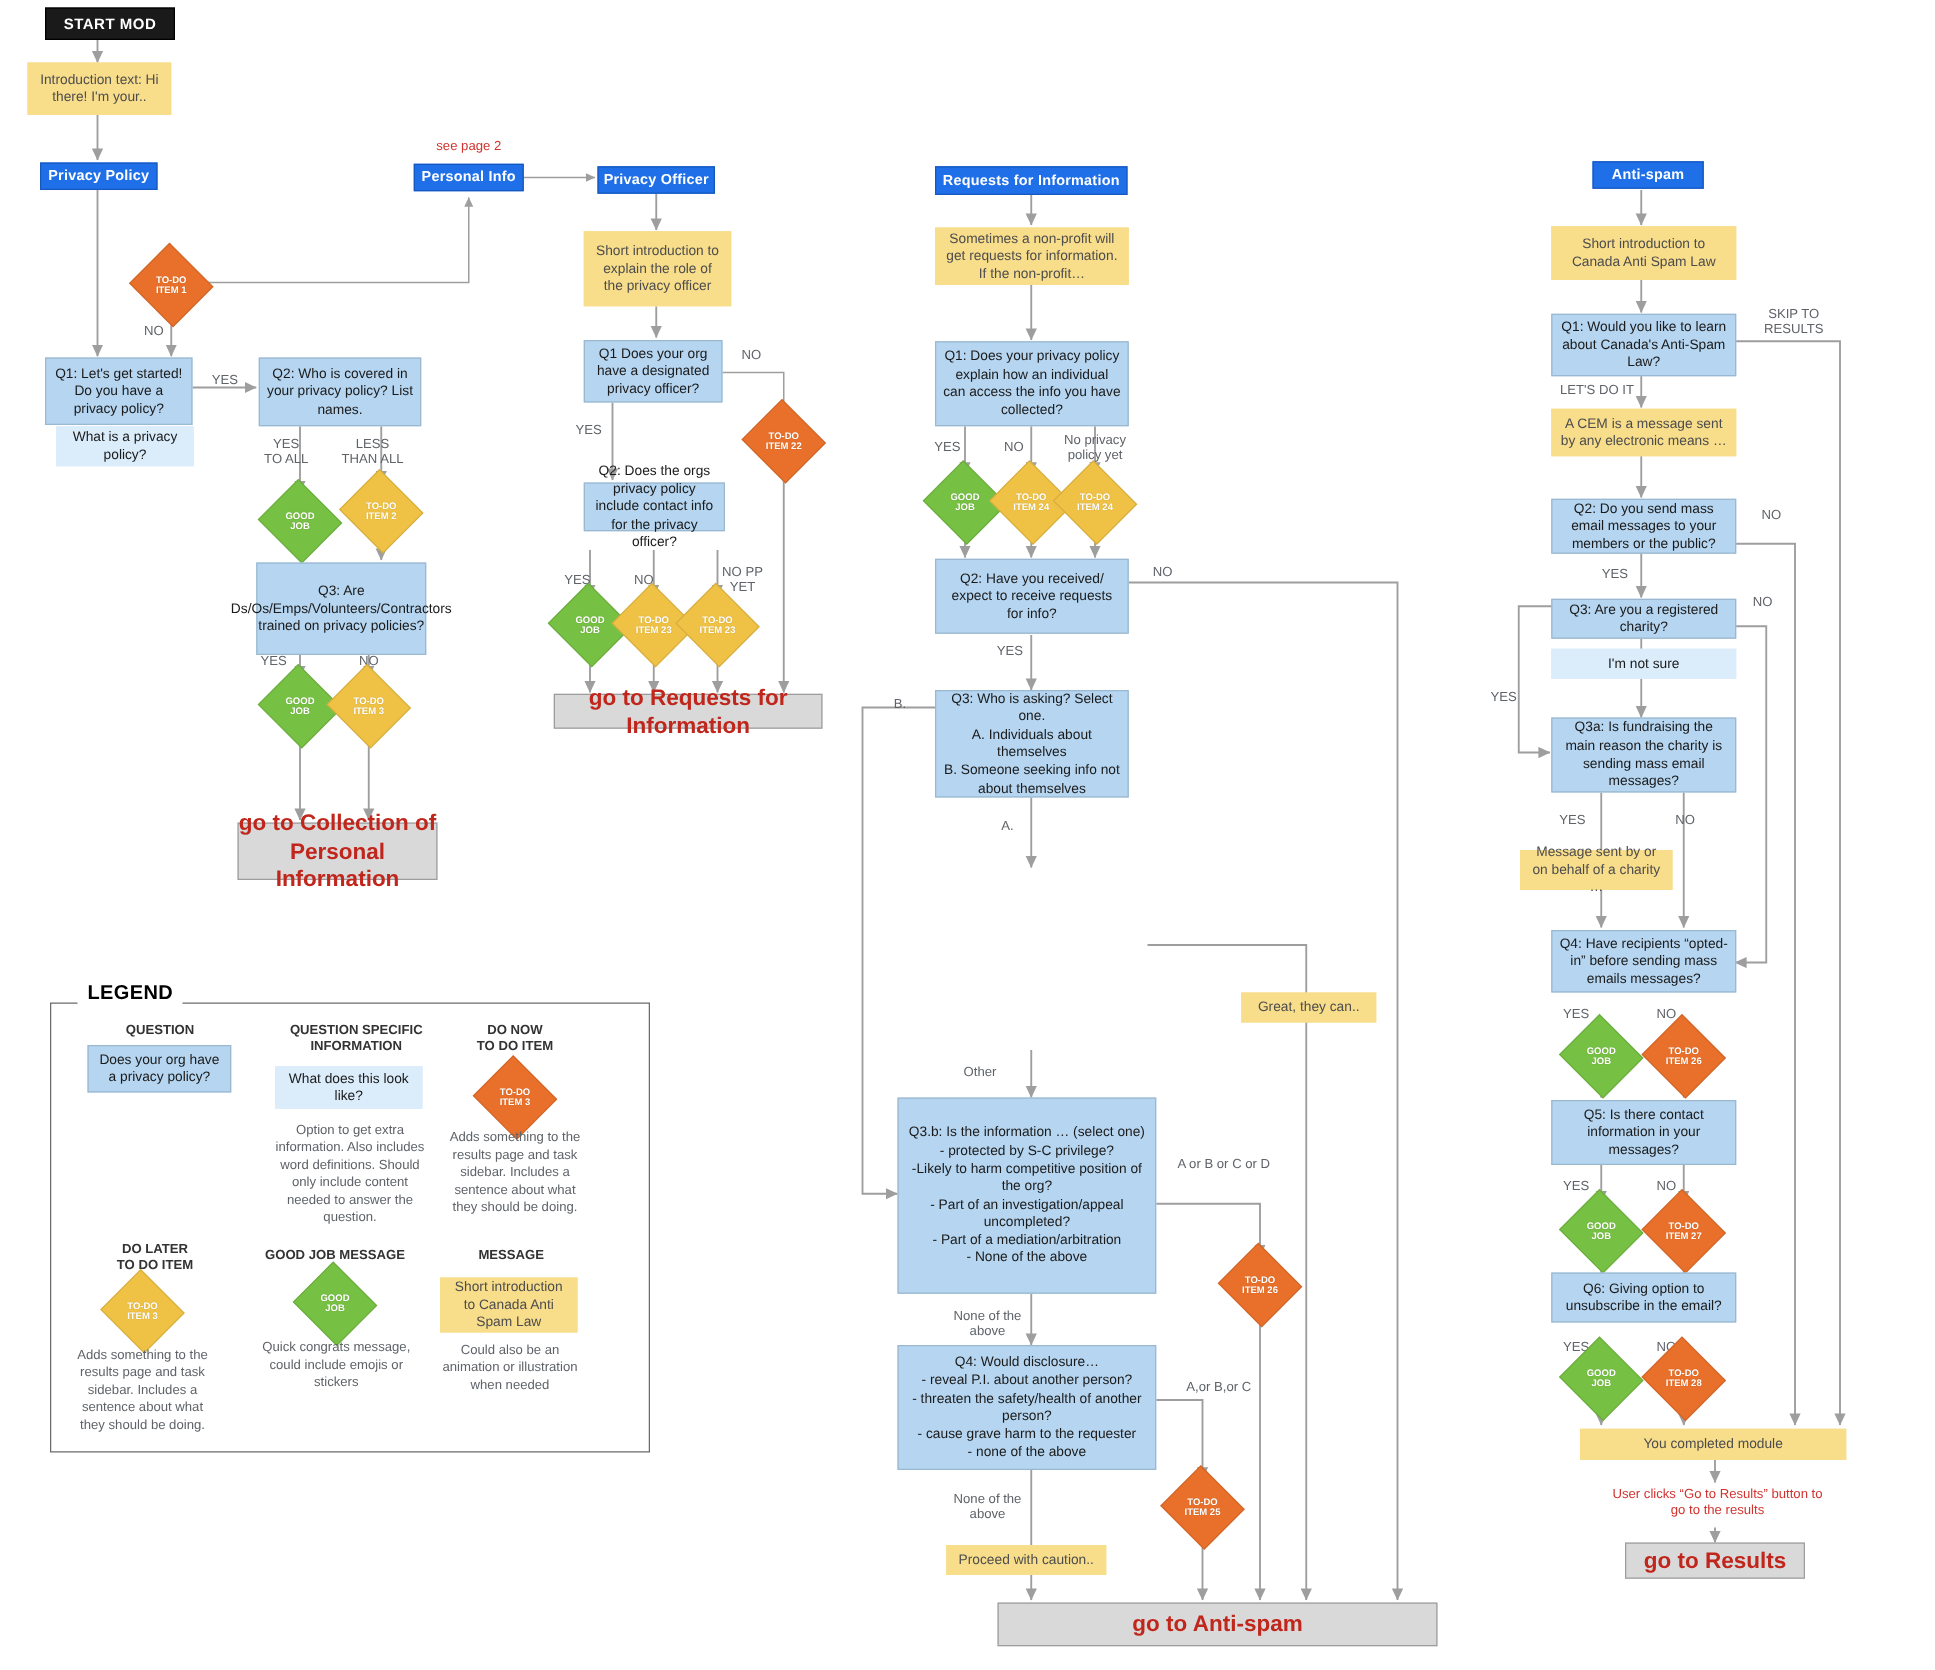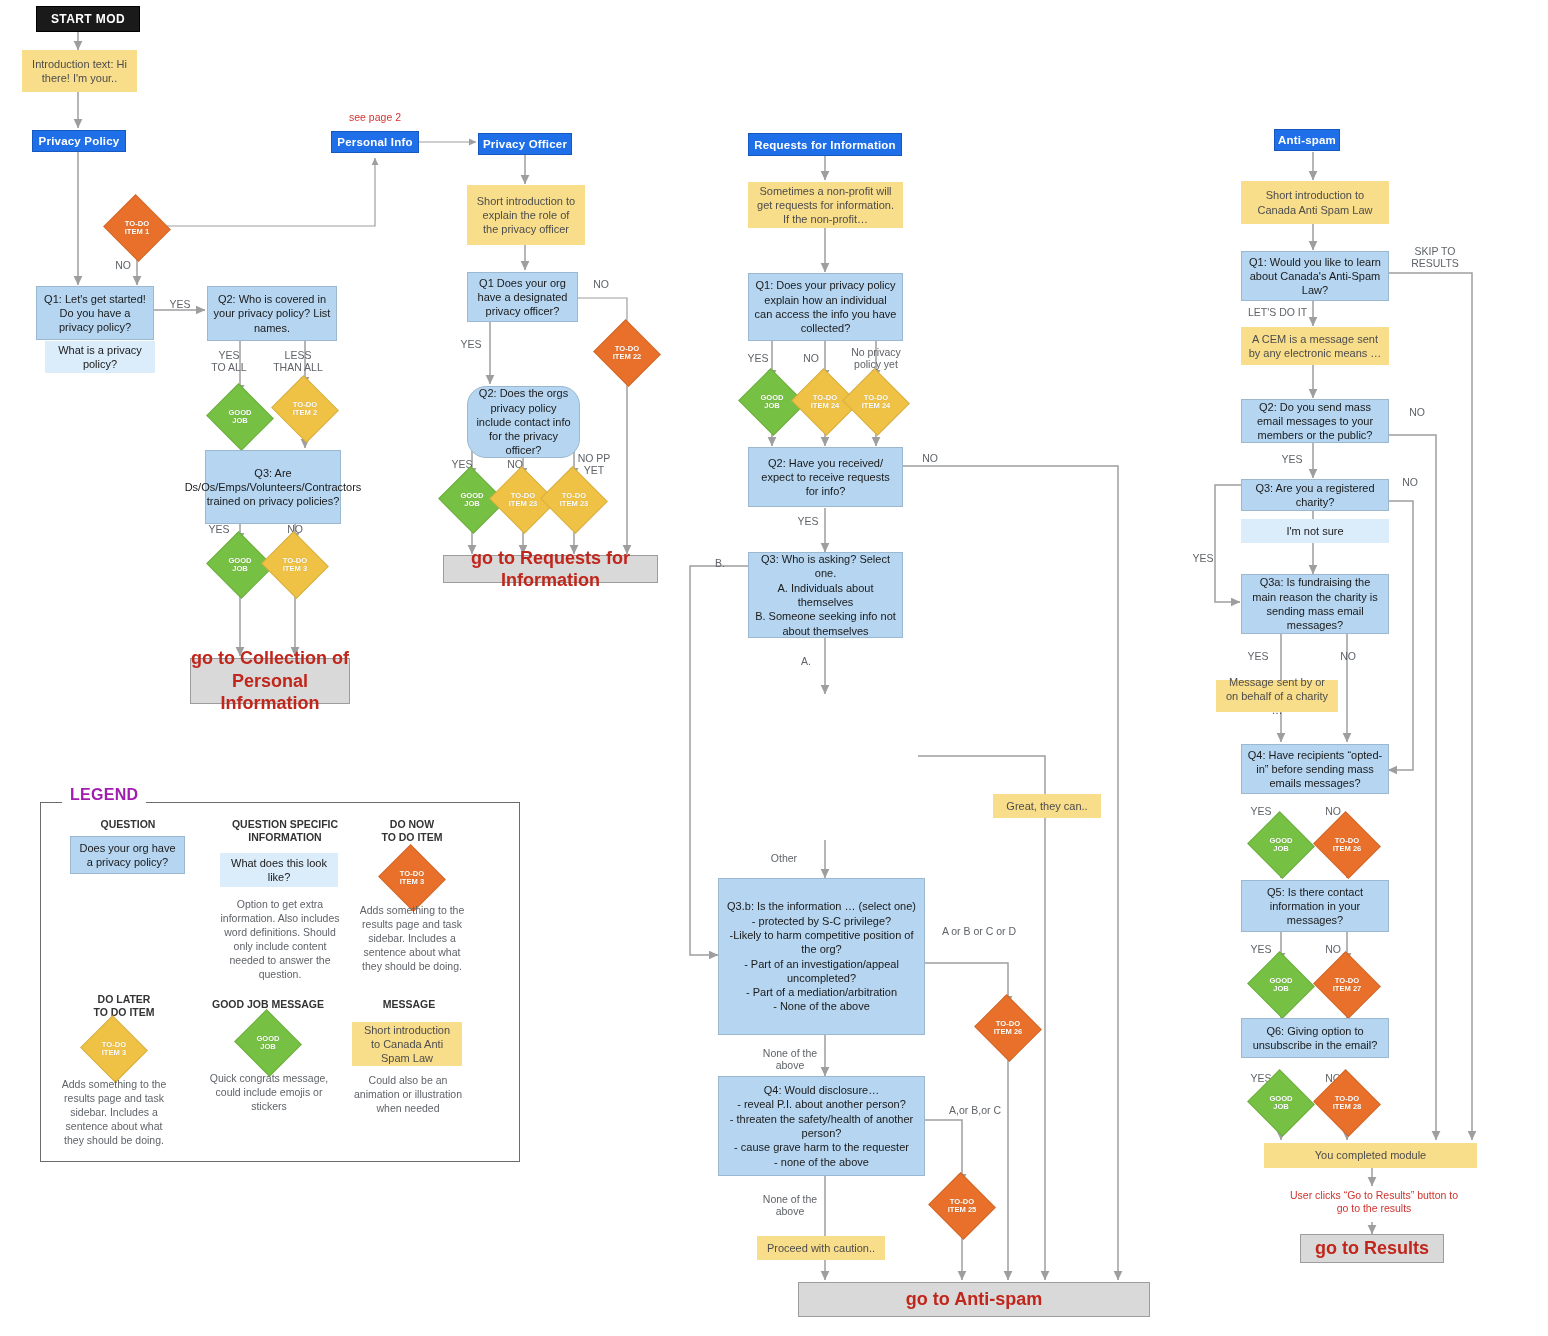--- a/index.html
+++ b/index.html
@@ -35,21 +35,21 @@
   
   .dia{position:absolute;display:flex;align-items:center;justify-content:center;}
   .dia .shape{position:absolute;inset:0;transform:rotate(45deg);border:1px solid rgba(0,0,0,.10);box-sizing:border-box;}
   .dia .txt{position:relative;z-index:2;color:#ffffff;font-size:7.6px;font-weight:bold;line-height:1.12;text-align:center;text-shadow:0 0 1px rgba(0,0,0,.18);white-space:pre-line;}
   .dia.green .shape{background:#76c043;}
   .dia.yellow .shape{background:#efc245;}
   .dia.orange .shape{background:#e8702a;}
 
   
   #legend{position:absolute;left:40px;top:802px;width:480px;height:360px;border:1px solid #6b6b6b;box-sizing:border-box;}
-  #legendTitle{position:absolute;left:62px;top:786px;background:#fff;padding:0 8px;font-size:16px;font-weight:bold;color:#a21caf;letter-spacing:.3px;}
+  #legendTitle{position:absolute;left:62px;top:786px;background:#fff;padding:0 8px;font-size:16px;font-weight:bold;color:#000000;letter-spacing:.3px;}
   .lgTitle{position:absolute;font-size:10.5px;font-weight:bold;color:#333;text-align:center;line-height:1.25;white-space:pre-line;}
   .lgDesc{position:absolute;font-size:10.5px;color:#5f6368;text-align:center;line-height:1.33;}
 
   svg.edges{position:absolute;left:0;top:0;width:1548px;height:1336px;pointer-events:none;}
 </style>
 </head>
 <body>
 
 <div id="canvas">
 
@@ -165,21 +165,21 @@
 
   <div class="node hdr" style="left:32px;top:130px;width:94px;height:22px;">Privacy Policy</div>
 
   <div class="node hdr" style="left:331px;top:131px;width:88px;height:22px;">Personal Info</div>
   <div class="rednote" style="left:318px;top:111px;width:114px;">see page 2</div>
 
   <div class="node hdr" style="left:478px;top:133px;width:94px;height:22px;">Privacy Officer</div>
 
   <div class="node hdr" style="left:748px;top:133px;width:154px;height:23px;">Requests for Information</div>
 
-  <div class="node hdr" style="left:1274px;top:129px;width:66px;height:22px;">Anti-spam</div>
+  <div class="node hdr" style="left:1274px;top:129px;width:89px;height:22px;">Anti-spam</div>
 
   <div class="dia orange" style="left:112px;top:205px;width:50px;height:46px;">
     <span class="shape"></span>
       <span class="txt">TO-DO
 ITEM 1</span>
   </div>
   <div class="elabel" style="left:103px;top:259px;width:40px;">NO</div>
 
   <div class="node q" style="left:36px;top:286px;width:118px;height:54px;">Q1: Let's get started! Do you have a privacy policy?</div>
   <div class="node qsi" style="left:45px;top:341px;width:110px;height:32px;">What is a privacy policy?</div>
@@ -223,21 +223,21 @@
   <div class="node q" style="left:467px;top:272px;width:111px;height:50px;">Q1 Does your org have a designated privacy officer?</div>
   <div class="elabel" style="left:584px;top:278px;width:34px;">NO</div>
   <div class="elabel" style="left:452px;top:338px;width:38px;">YES</div>
 
   <div class="dia orange" style="left:602px;top:330px;width:50px;height:46px;">
     <span class="shape"></span>
       <span class="txt">TO-DO
 ITEM 22</span>
   </div>
 
-  <div class="node q" style="left:467px;top:386px;width:113px;height:72px;border-radius:19px;">Q2: Does the orgs privacy policy include contact info for the privacy officer?</div>
+  <div class="node q" style="left:467px;top:386px;width:113px;height:39px;">Q2: Does the orgs privacy policy include contact info for the privacy officer?</div>
   <div class="elabel" style="left:444px;top:458px;width:36px;">YES</div>
   <div class="elabel" style="left:497px;top:458px;width:36px;">NO</div>
   <div class="elabel" style="left:570px;top:452px;width:48px;">NO PP
 YET</div>
 
   <div class="dia green" style="left:447px;top:477px;width:50px;height:46px;">
     <span class="shape"></span>
       <span class="txt">GOOD
 JOB</span>
   </div>

